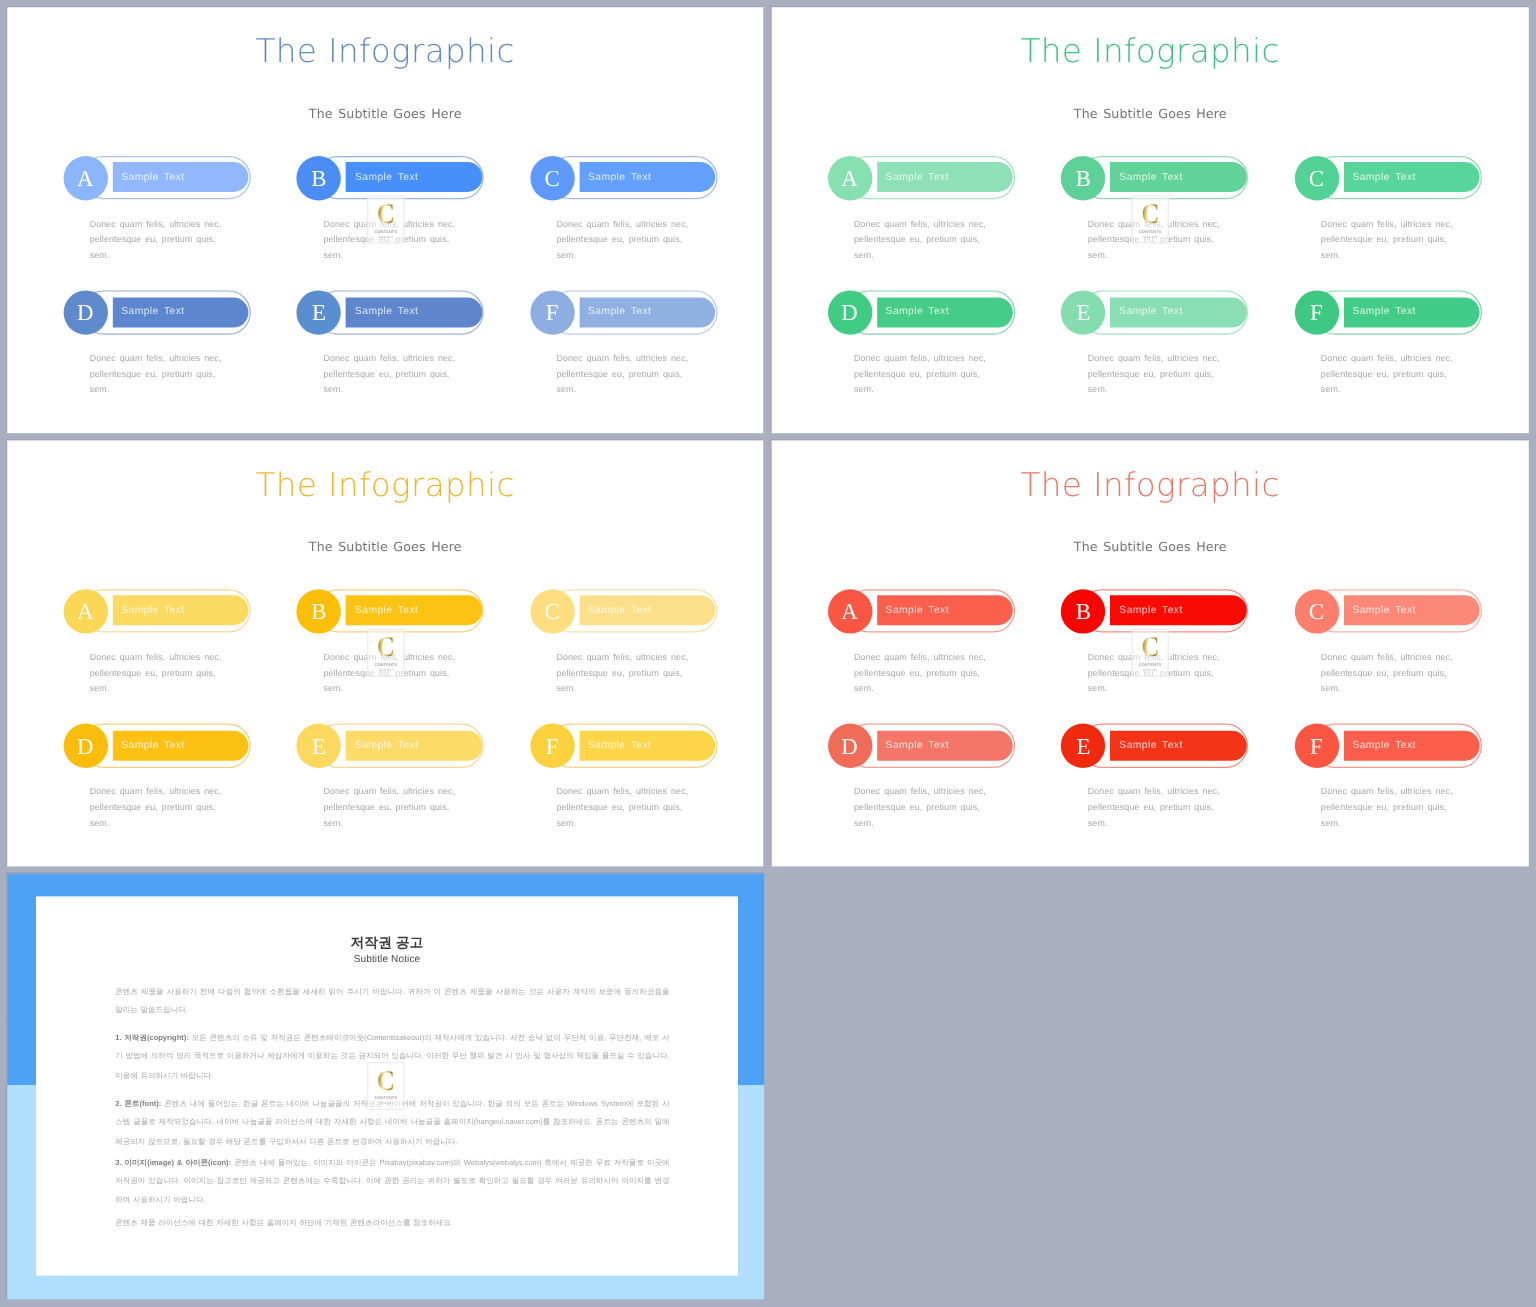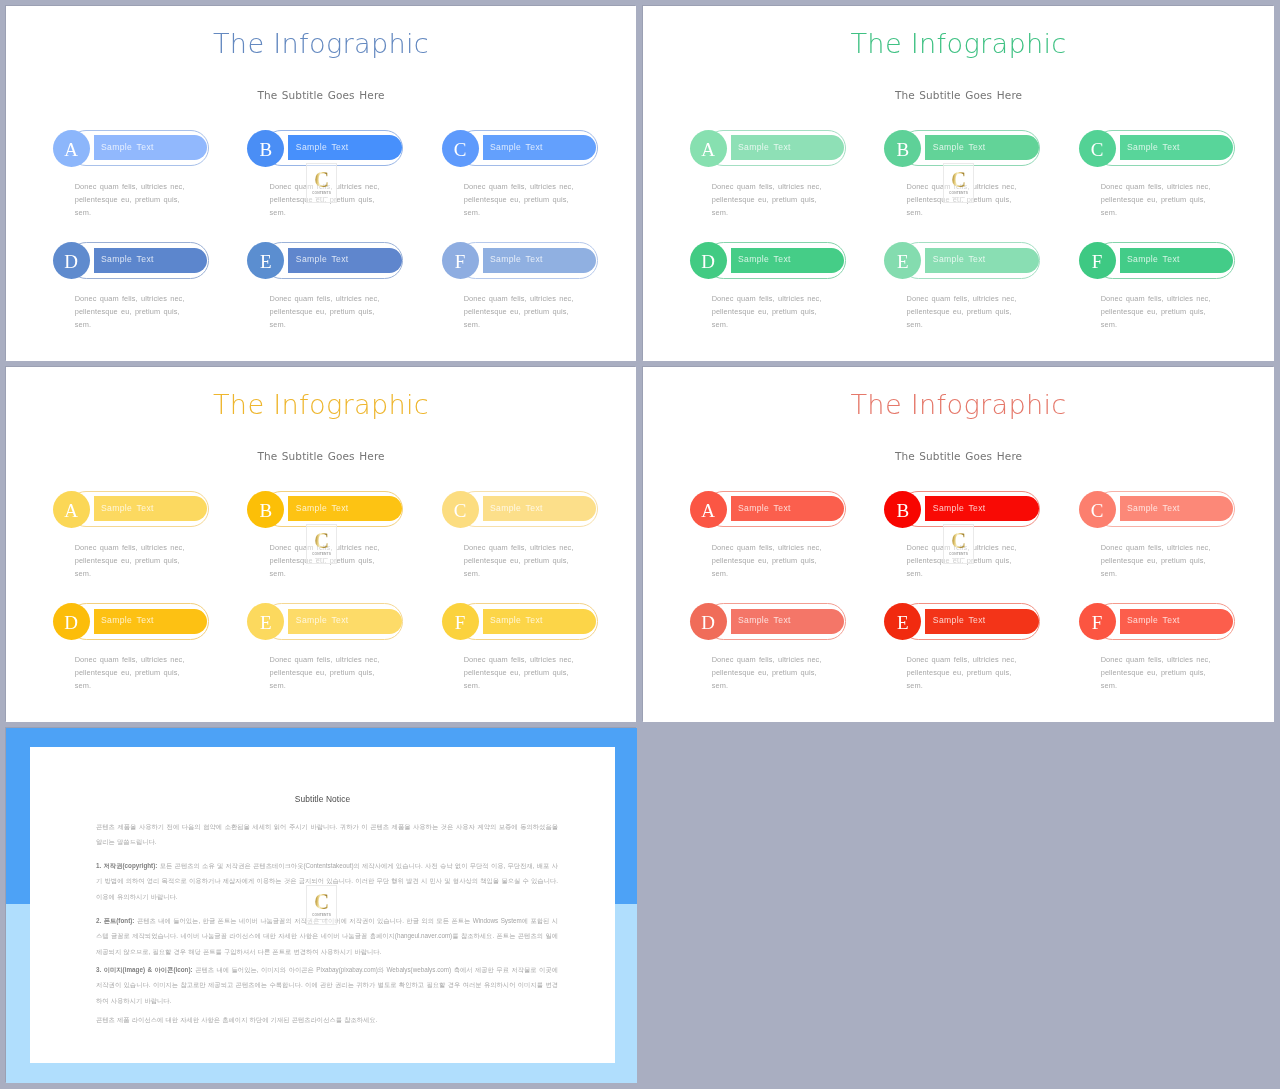--- a/index.html
+++ b/index.html
@@ -314,20 +314,21 @@
   </div>
   <div class="wm" style="left:300px;top:157px">
         <span class="wmc">C</span>
         <span class="wmt1">CONTENTS</span>
         <span class="wmt2">TAKE  OUT</span>
       </div>
 </div>
 <div class="slide s5">
   <div class="cw"></div>
   <div class="cwcard">
+    <div class="cwtitle">저작권 공고</div>
     <div class="cwsub">Subtitle Notice</div>
     <div class="cwp" style="top:72px">콘텐츠 제품을 사용하기 전에 다음의 협약에 소환됩을 세세히 읽어 주시기 바랍니다. 귀하가 이 콘텐츠 제품을 사용하는 것은 사용자 계약의 보증에 동의하셨음을 알리는 말씀드립니다.</div>
     <div class="cwp" style="top:111px"><b>1. 저작권(copyright):</b> <span>모든 콘텐츠의 소유 및 저작권은 콘텐츠테이크아웃(Contentstakeout)의 제작사에게 있습니다. 사전 승낙 없이 무단적 이용, 무단전재, 배포 사기 방법에 의하여 영리 목적으로 이용하거나 제삼자에게 이용하는 것은 금지되어 있습니다. 이러한 무단 행위 발견 시 민사 및 형사상의 책임을 물으실 수 있습니다. 이용에 유의하시기 바랍니다.</span></div>
     <div class="cwp" style="top:166px"><b>2. 폰트(font):</b> <span>콘텐츠 내에 들어있는, 한글 폰트는 네이버 나눔글꼴의 저작권은 네이버에 저작권이 있습니다. 한글 외의 모든 폰트는 Windows System에 포함된 시스템 글꼴로 제작되었습니다. 네이버 나눔글꼴 라이선스에 대한 자세한 사항은 네이버 나눔글꼴 홈페이지(hangeul.naver.com)를 참조하세요. 폰트는 콘텐츠의 일에 제공되지 않으므로, 필요할 경우 해당 폰트를 구입하셔서 다른 폰트로 변경하여 사용하시기 바랍니다.</span></div>
     <div class="cwp" style="top:215px"><b>3. 이미지(image) &amp; 아이콘(icon):</b> <span>콘텐츠 내에 들어있는, 이미지와 아이콘은 Pixabay(pixabay.com)와 Webalys(webalys.com) 측에서 제공한 무료 저작물로 이곳에 저작권이 있습니다. 이미지는 참고로만 제공되고 콘텐츠에는 수록합니다. 이에 관한 권리는 귀하가 별도로 확인하고 필요할 경우 여러분 유의하시어 이미지를 변경하여 사용하시기 바랍니다.</span></div>
     <div class="cwp" style="top:265px">콘텐츠 제품 라이선스에 대한 자세한 사항은 홈페이지 하단에 기재된 콘텐츠라이선스를 참조하세요.</div>
     <div class="wm" style="left:276px;top:138px">
           <span class="wmc">C</span>
           <span class="wmt1">CONTENTS</span>
           <span class="wmt2">TAKE  OUT</span>

